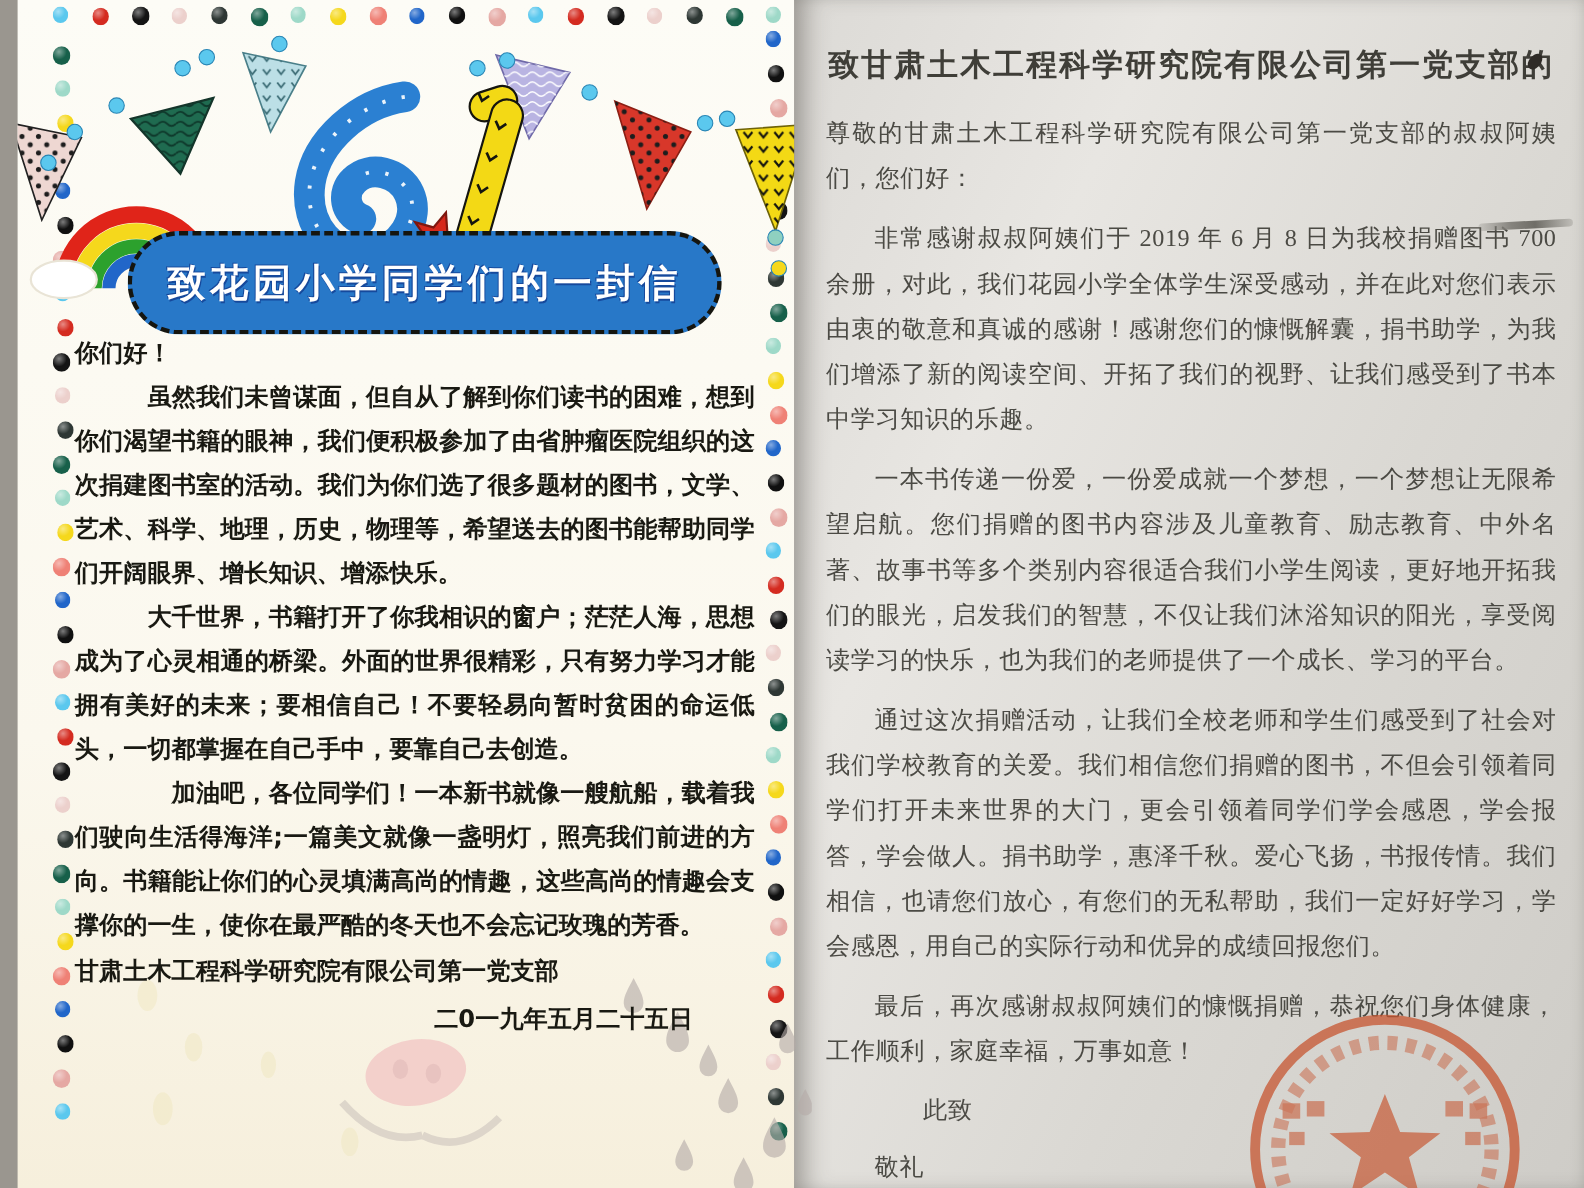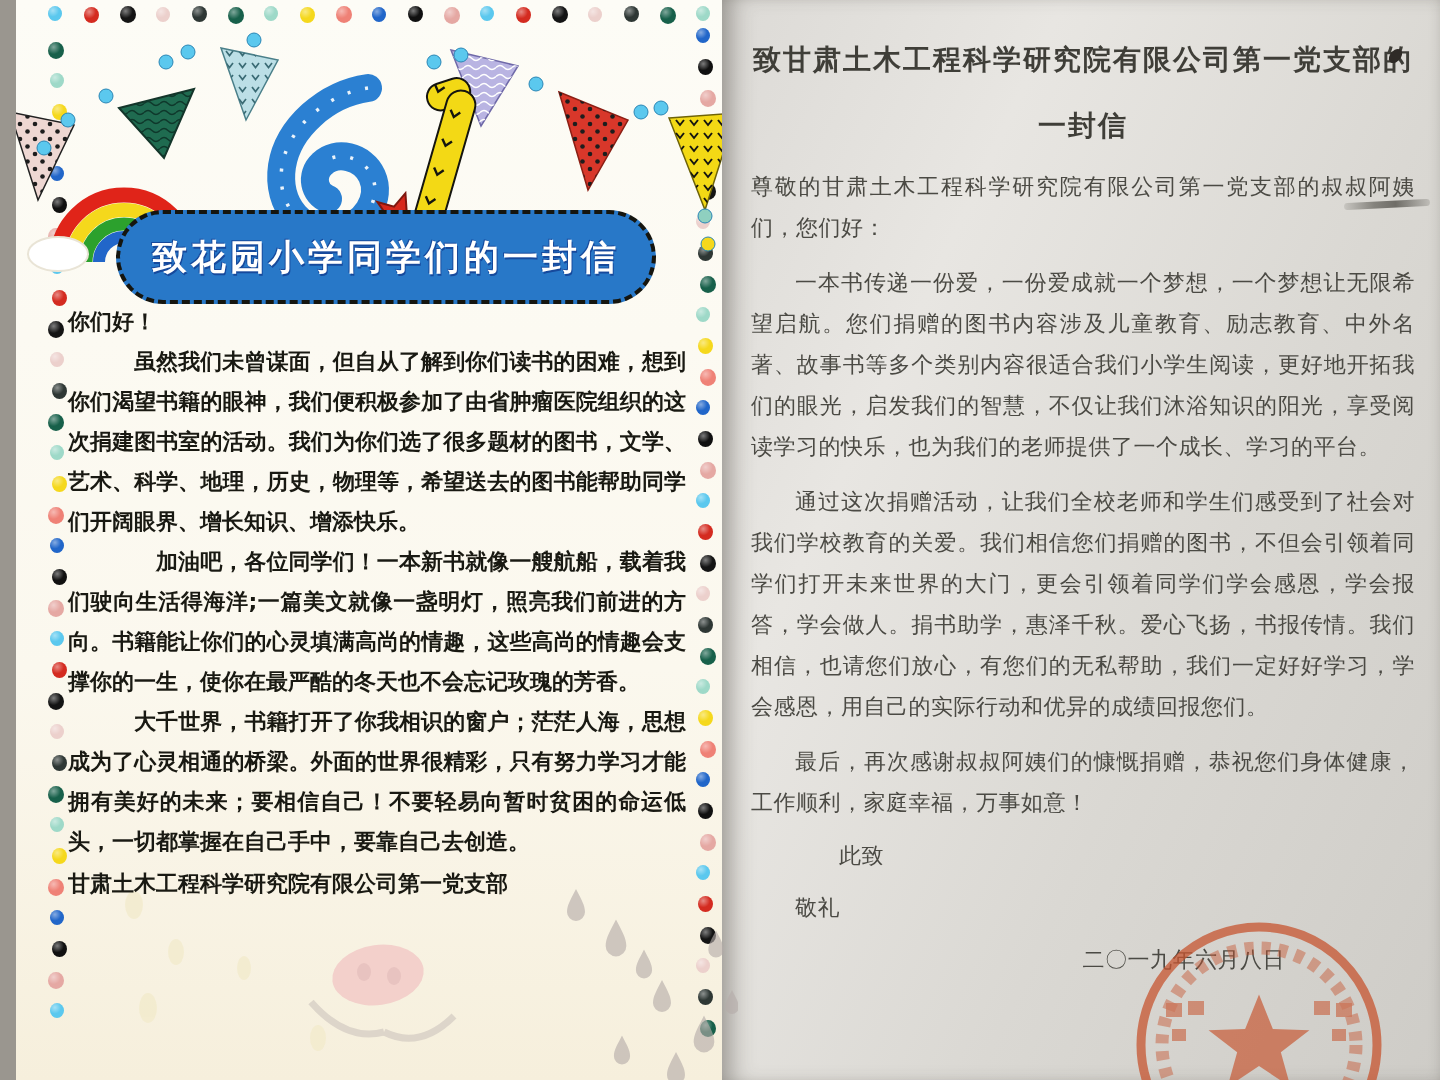--- a/index.html
+++ b/index.html
@@ -232,24 +232,25 @@
   </svg>
 
   <div class="title-banner" style="background: rgb(40, 120, 200);">
     <span>致花园小学同学们的一封信</span>
   </div>
 
   <div class="lp-body">
     <p>你们好！</p>
     <div id="lp-paras">
         <p style="text-indent: 3em;">虽然我们未曾谋面，但自从了解到你们读书的困难，想到你们渴望书籍的眼神，我们便积极参加了由省肿瘤医院组织的这次捐建图书室的活动。我们为你们选了很多题材的图书，文学、艺术、科学、地理，历史，物理等，希望送去的图书能帮助同学们开阔眼界、增长知识、增添快乐。</p>
+        <p style="text-indent: 3em;">大千世界，书籍打开了你我相识的窗户；茫茫人海，思想成为了心灵相通的桥梁。外面的世界很精彩，只有努力学习才能拥有美好的未来；要相信自己！不要轻易向暂时贫困的命运低头，一切都掌握在自己手中，要靠自己去创造。</p>
         <p style="text-indent: 4em;">加油吧，各位同学们！一本新书就像一艘航船，载着我们驶向生活得海洋;一篇美文就像一盏明灯，照亮我们前进的方向。书籍能让你们的心灵填满高尚的情趣，这些高尚的情趣会支撑你的一生，使你在最严酷的冬天也不会忘记玫瑰的芳香。</p>
-        <p style="text-indent: 3em;">大千世界，书籍打开了你我相识的窗户；茫茫人海，思想成为了心灵相通的桥梁。外面的世界很精彩，只有努力学习才能拥有美好的未来；要相信自己！不要轻易向暂时贫困的命运低头，一切都掌握在自己手中，要靠自己去创造。</p>
       </div>
     <p class="lp-sign">甘肃土木工程科学研究院有限公司第一党支部</p>
+    <p class="lp-date">二0一九年五月二十五日</p>
   </div>
 
   <svg class="decor-svg" style="top:860px;height:220px;z-index:1;" width="722" height="220" viewBox="0 860 722 220">
     <defs>
       <path id="tear" d="M0,-16 C5,-6 9,0 9,7 a9,9 0 1,1 -18,0 C-9,0 -5,-6 0,-16 Z"></path>
     </defs>
     <g opacity="0.55">
       <ellipse cx="362" cy="975" rx="46" ry="30" fill="#f0b6ba" transform="rotate(-8 362 975)"></ellipse>
       <ellipse cx="348" cy="972" rx="7" ry="9" fill="#dc9ea6"></ellipse>
       <ellipse cx="378" cy="976" rx="7" ry="9" fill="#dc9ea6"></ellipse>
@@ -274,23 +275,23 @@
       <ellipse cx="228" cy="968" rx="7" ry="12"></ellipse>
       <ellipse cx="302" cy="1038" rx="8" ry="13"></ellipse>
     </g>
   </svg>
 </div>
 
 <div class="right-page">
 
   <div class="rp-body">
     <p class="rp-title">致甘肃土木工程科学研究院有限公司第一党支部的</p>
-    <p class="rp-title">一封信</p>
     <p>尊敬的甘肃土木工程科学研究院有限公司第一党支部的叔叔阿姨们，您们好：</p>
     <div id="rp-paras">
+        <p style="text-indent: 2em;">非常感谢叔叔阿姨们于 2019 年 6 月 8 日为我校捐赠图书 700 余册，对此，我们花园小学全体学生深受感动，并在此对您们表示由衷的敬意和真诚的感谢！感谢您们的慷慨解囊，捐书助学，为我们增添了新的阅读空间、开拓了我们的视野、让我们感受到了书本中学习知识的乐趣。</p>
         <p style="text-indent: 2em;">一本书传递一份爱，一份爱成就一个梦想，一个梦想让无限希望启航。您们捐赠的图书内容涉及儿童教育、励志教育、中外名著、故事书等多个类别内容很适合我们小学生阅读，更好地开拓我们的眼光，启发我们的智慧，不仅让我们沐浴知识的阳光，享受阅读学习的快乐，也为我们的老师提供了一个成长、学习的平台。</p>
         <p style="text-indent: 2em;">通过这次捐赠活动，让我们全校老师和学生们感受到了社会对我们学校教育的关爱。我们相信您们捐赠的图书，不但会引领着同学们打开未来世界的大门，更会引领着同学们学会感恩，学会报答，学会做人。捐书助学，惠泽千秋。爱心飞扬，书报传情。我们相信，也请您们放心，有您们的无私帮助，我们一定好好学习，学会感恩，用自己的实际行动和优异的成绩回报您们。</p>
         <p style="text-indent: 2em;">最后，再次感谢叔叔阿姨们的慷慨捐赠，恭祝您们身体健康，工作顺利，家庭幸福，万事如意！</p>
       </div>
     <p class="rp-close1">此致</p>
     <p class="rp-close2">敬礼</p>
     <p class="rp-date">二〇一九年六月八日</p>
   </div>
 
   <svg class="stamp" width="290" height="175" viewBox="0 0 290 175">

